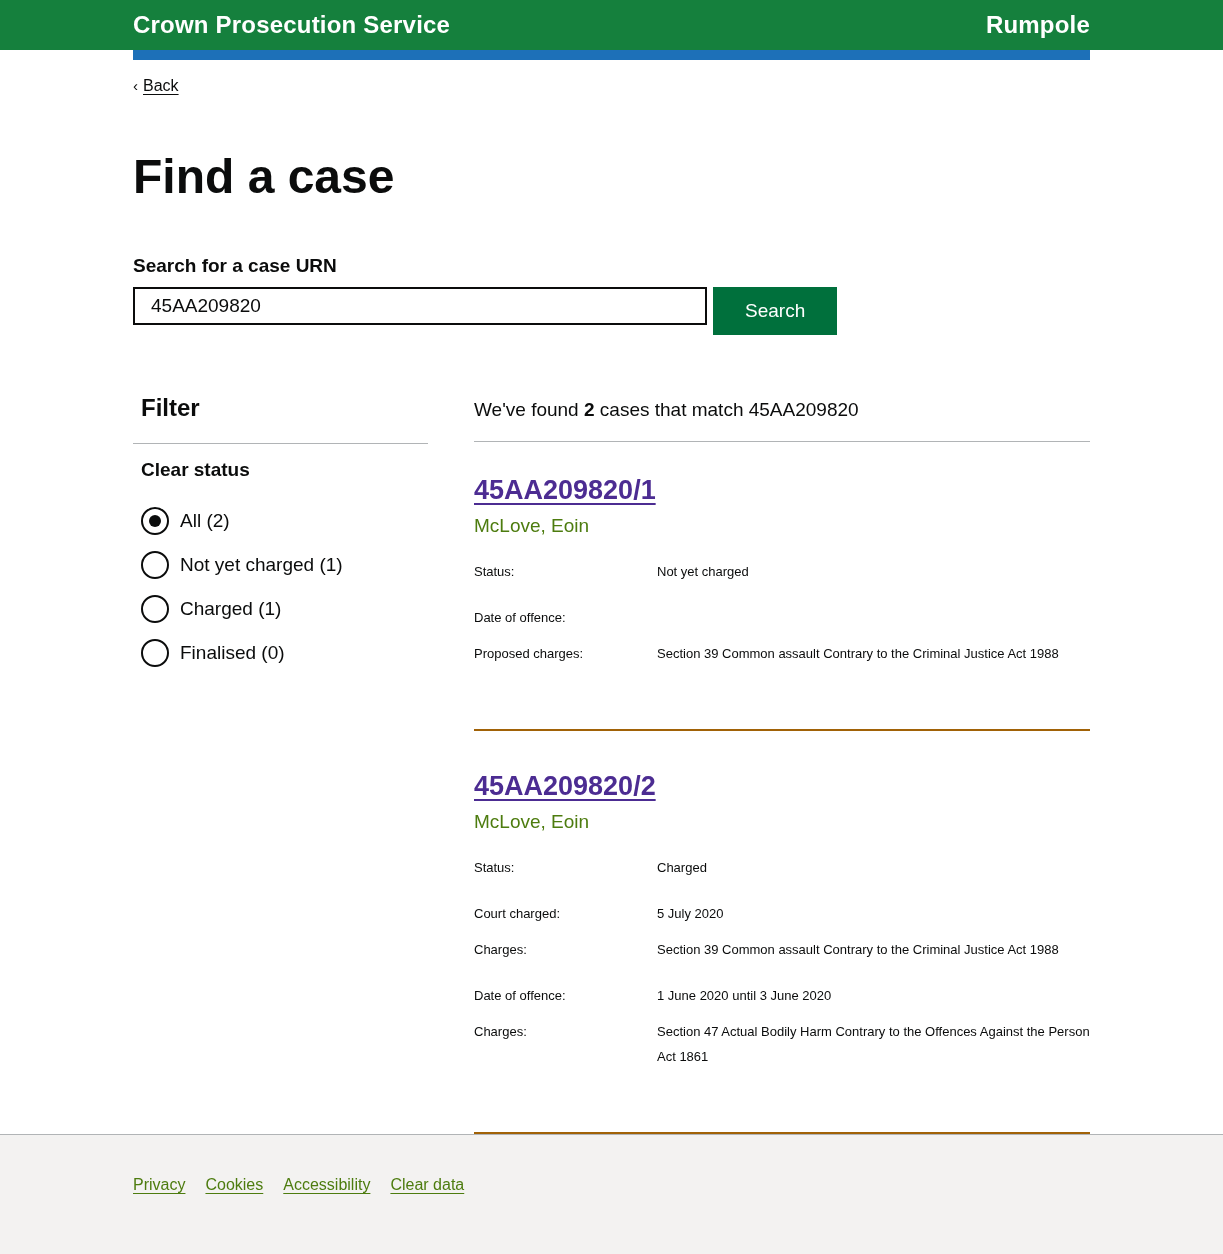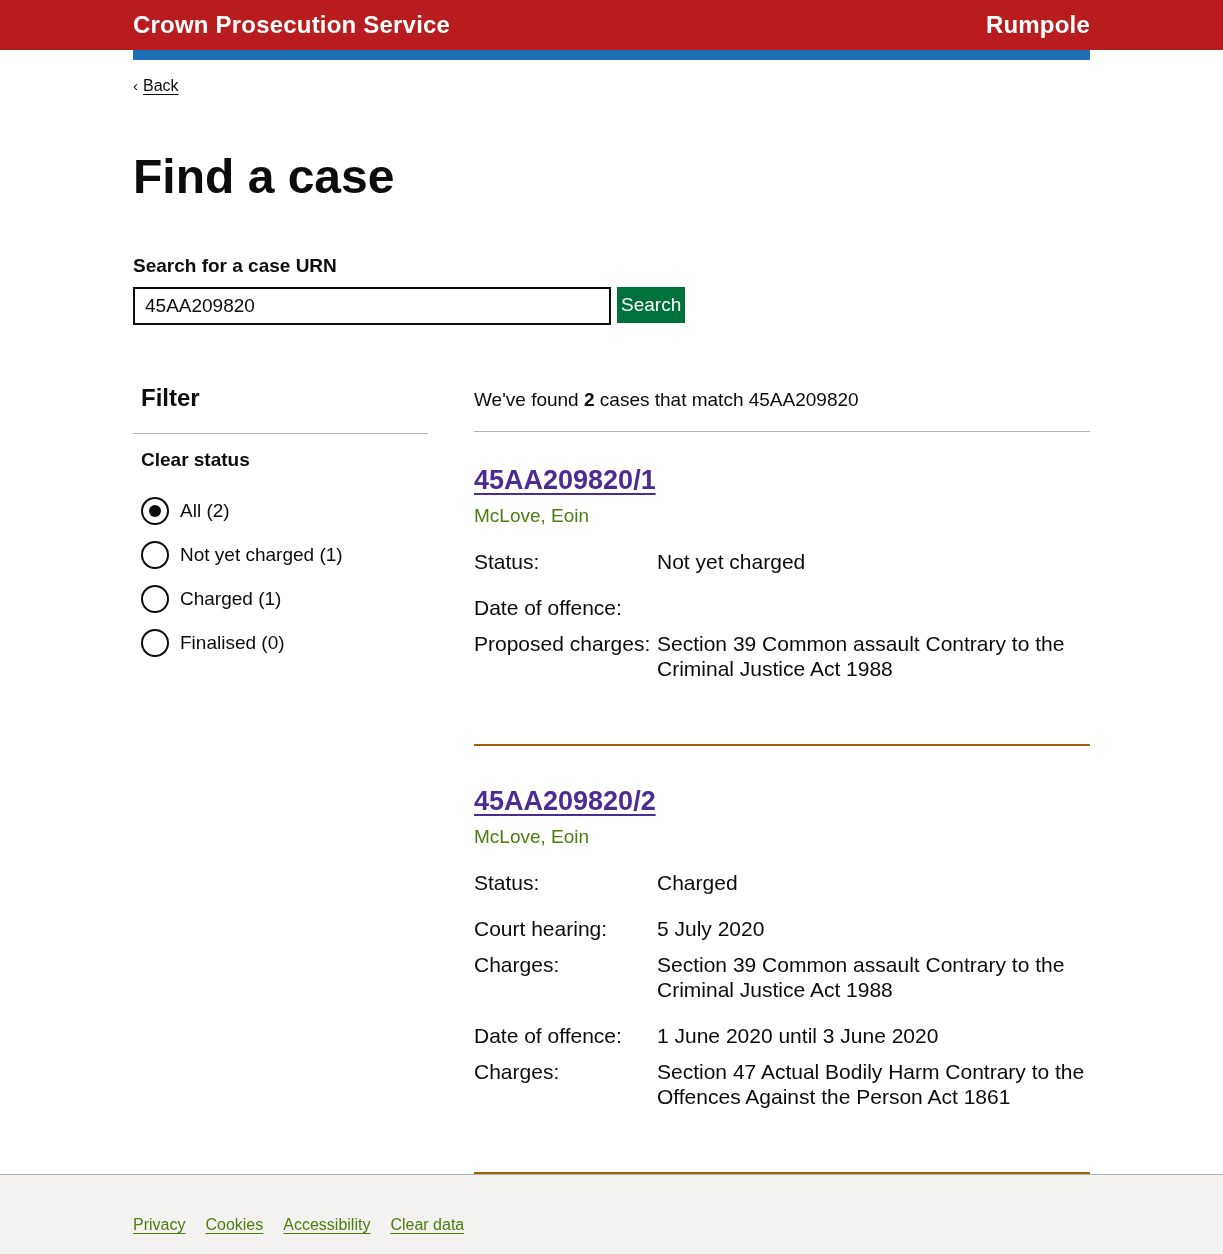--- a/index.html
+++ b/index.html
@@ -13,21 +13,21 @@
     width: 1223px;
     min-height: 1254px;
     margin: 0 auto;
     display: flex;
     flex-direction: column;
     background: #fff;
   }
   .container { width: 957px; margin: 0 auto; }
 
   
-  .app-header { background: #b91c1c; height: 50px; }
+  .app-header { background: #15803d; height: 50px; }
   .header-inner {
     height: 50px;
     display: flex;
     align-items: center;
     justify-content: space-between;
   }
   .service-name, .user-name {
     color: #fff;
     font-size: 24px;
     font-weight: 700;
@@ -52,34 +52,34 @@
   
   .search-block { margin-top: 53px; }
   .search-label {
     display: block;
     font-size: 19px;
     font-weight: 700;
     margin-bottom: 10px;
   }
   .search-row { display: flex; align-items: stretch; }
   .search-input {
-    width: 478px;
+    width: 574px;
     height: 38px;
     border: 2px solid #0b0c0c;
     border-radius: 0;
     font-size: 19px;
     font-family: inherit;
-    padding: 0 10px;
+    padding: 0 16px;
     color: #0b0c0c;
     outline: none;
   }
   .search-button {
-    height: 36px;
+    height: 48px;
     margin-left: 6px;
-    padding: 0 4px;
+    padding: 0 32px;
     background: #00703c;
     color: #fff;
     border: 0;
     border-radius: 0;
     font-size: 19px;
     font-family: inherit;
     cursor: pointer;
   }
 
   
@@ -144,21 +144,21 @@
     color: #4c2c92;
     text-decoration: underline;
     text-underline-offset: 4px;
     cursor: pointer;
   }
   .case-defendant {
     font-size: 19px;
     color: #4d7c0f;
     margin: 9px 0 22px 0;
   }
-  .case-row { display: flex; font-size: 21px; line-height: 25px; margin-bottom: 11px; }
+  .case-row { display: flex; font-size: 13px; line-height: 25px; margin-bottom: 11px; }
   .case-row.gap-lg { margin-bottom: 21px; }
   .row-label { width: 183px; flex: none; }
   .row-value { flex: 1; }
 
   
   .app-footer {
     margin-top: auto;
     background: #f3f2f1;
     border-top: 1px solid #b1b4b6;
     padding: 41px 0 76px 0;
@@ -247,21 +247,21 @@
         </article>
 
         <article class="case">
           <a class="case-urn">45AA209820/2</a>
           <p class="case-defendant">McLove, Eoin</p>
           <div class="case-row gap-lg">
             <span class="row-label">Status:</span>
             <span class="row-value">Charged</span>
           </div>
           <div class="case-row">
-            <span class="row-label">Court hearing:</span>
+            <span class="row-label">Court charged:</span>
             <span class="row-value">5 July 2020</span>
           </div>
           <div class="case-row gap-lg">
             <span class="row-label">Charges:</span>
             <span class="row-value">Section 39 Common assault Contrary to the Criminal Justice Act 1988</span>
           </div>
           <div class="case-row">
             <span class="row-label">Date of offence:</span>
             <span class="row-value">1 June 2020 until 3 June 2020</span>
           </div>

